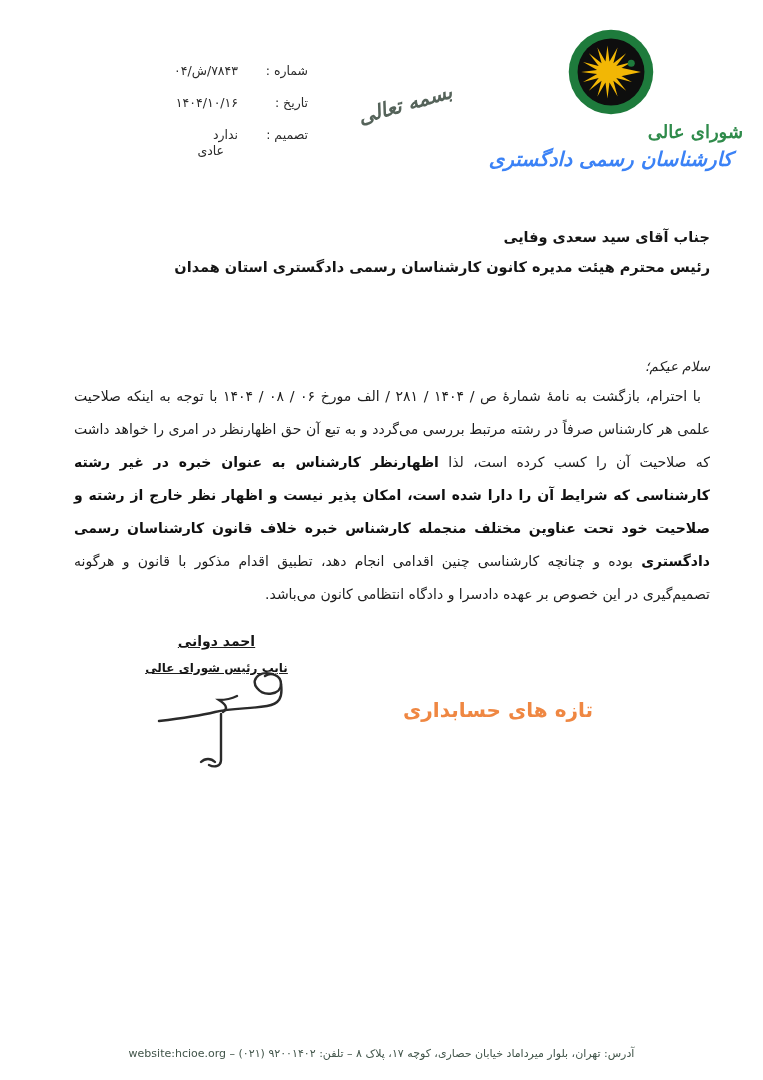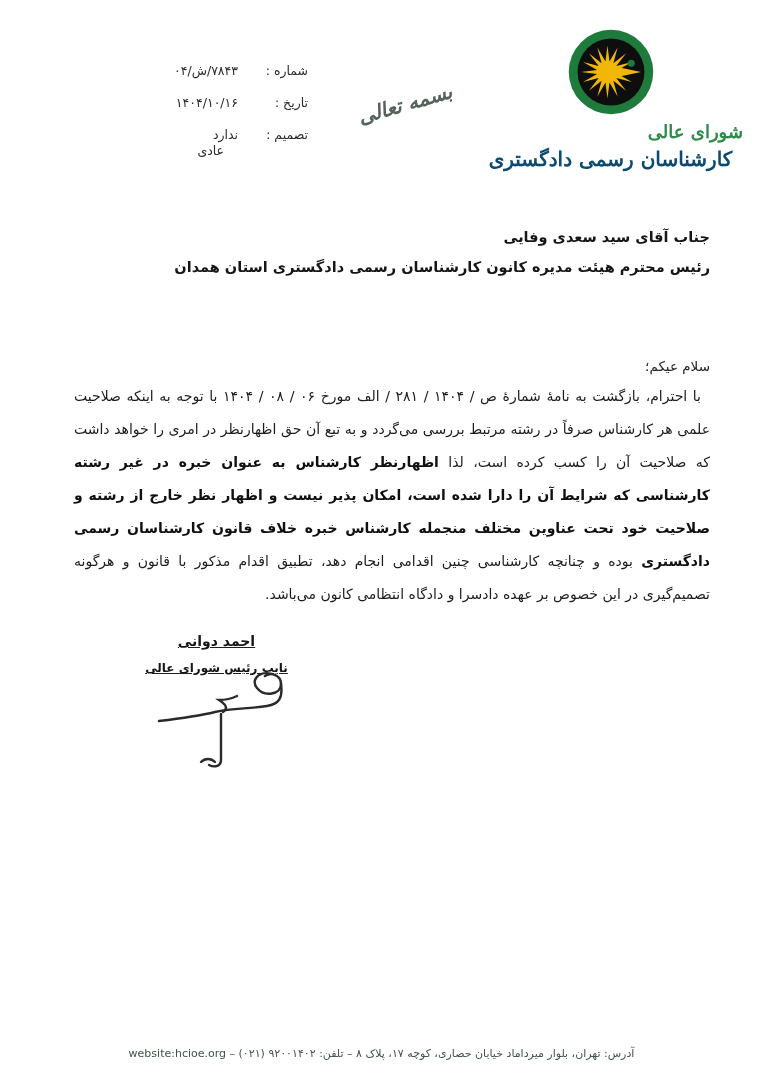--- a/index.html
+++ b/index.html
@@ -71,23 +71,24 @@
   .brand-line1 {
     font-family: "DejaVu Serif", "Liberation Serif", serif;
     font-weight: bold;
     font-size: 18px;
     color: #2f8b4b;
     line-height: 24px;
     text-align: right;
   }
   .brand-line2 {
     font-family: "DejaVu Serif", "Liberation Serif", serif;
+    font-style: italic;
     font-weight: bold;
     font-size: 20px;
-    color: #0c4a6e;
+    color: #3b82f6;
     line-height: 30px;
     white-space: nowrap;
   }
 
   
   .content {
     position: absolute;
     top: 222px;
     right: 53px;
     left: 74px;
@@ -102,20 +103,21 @@
     font-weight: bold;
     font-size: 14.5px;
     line-height: 30px;
     color: #161616;
   }
   .salutation {
     margin-top: 72px;
     font-size: 13.5px;
     line-height: 24px;
     color: #222222;
+    font-style: italic;
   }
   .body-paragraph {
     margin-top: 2px;
     font-size: 14px;
     line-height: 33px;
     text-align: justify;
     text-indent: 9px;
     color: #1c1c1c;
   }
   .body-paragraph strong { font-weight: bold; color: #101010; }
@@ -221,16 +223,17 @@
       <g fill="none" stroke="#2a2a2a" stroke-width="2.4" stroke-linecap="round">
         <path d="M160,10 c-14,-8 -28,2 -20,12 c7,9 24,7 24,-4 c0,-9 -10,-12 -16,-8"></path>
         <path d="M164,18 c2,14 -2,20 -14,22 c-18,3 -34,2 -52,6 c-16,4 -30,6 -56,9"></path>
         <path d="M120,30 c-6,3 -12,4 -18,4 c6,4 10,8 4,12"></path>
         <path d="M104,48 c0,18 0,34 0,46 c0,6 -6,8 -12,5"></path>
         <path d="M84,96 c4,-4 10,-4 14,0"></path>
       </g>
     </svg>
   </div>
 
+  <div class="watermark">تازه های حسابداری</div>
 
   <div class="footer">آدرس: تهران، بلوار میرداماد خیابان حصاری، کوچه ۱۷، پلاک ۸ – تلفن: ۹۲۰۰۱۴۰۲ (۰۲۱) – website:hcioe.org</div>
 
 </div>
 
 </body></html>

